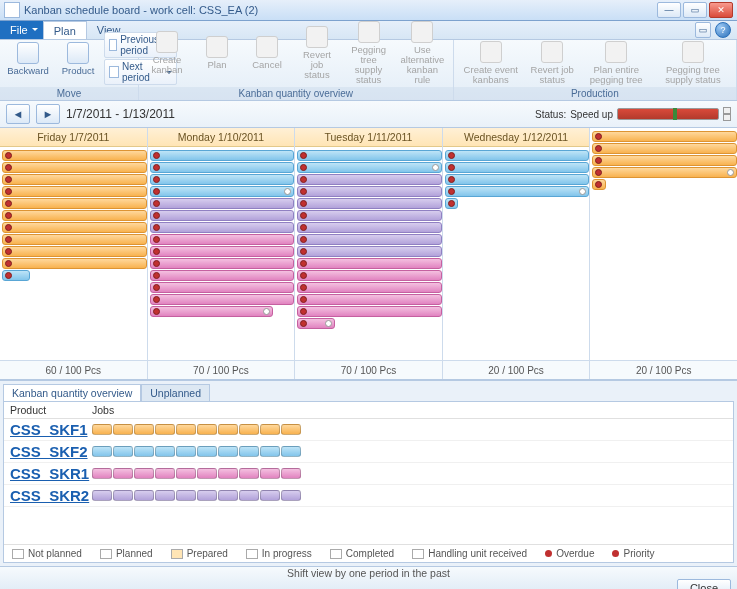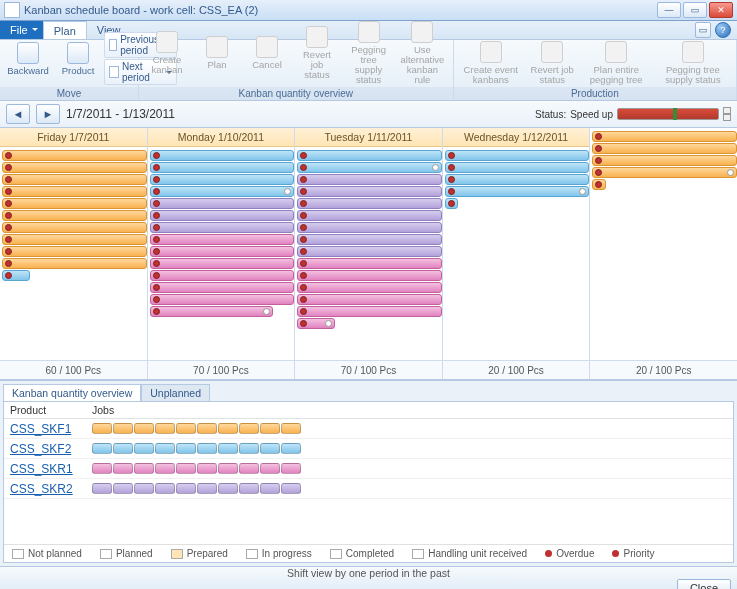--- a/index.html
+++ b/index.html
@@ -56,21 +56,21 @@
 .overview{border-top:1px solid #b5c9e2;background:#eaf1f9;display:flex;flex-direction:column;}
 .otabs{display:flex;padding:3px 3px 0 3px;gap:0;}
 .otab{padding:2px 8px;font-size:10.5px;border:1px solid #b5c9e2;border-bottom:none;background:#dde8f3;color:#335a8a;}
 .otab.active{background:#fff;}
 .ocontent{background:#fff;margin:0 3px 3px 3px;border:1px solid #b5c9e2;display:flex;flex-direction:column;height:160px;}
 .ohead{display:flex;border-bottom:1px solid #e0e0e0;font-size:10.5px;color:#333;}
 .ocell{padding:2px 6px;}
 .oc-product{width:70px;}
 .oc-jobs{flex:1;}
 .orow{display:flex;align-items:center;border-bottom:1px solid #f0f0f0;}
-.prodlink{color:#1a5fb0;text-decoration:underline;font-size:12px;}
+.prodlink{color:#1a5fb0;text-decoration:underline;font-size:15px;font-weight:bold;}
 .jobchips{display:flex;gap:1px;padding:2px 0;}
 .chip{width:18px;height:9px;border-radius:3px;border:1px solid rgba(0,0,0,.2);position:relative;}
 .chip.orange{background:linear-gradient(to bottom,#ffd89c,#f8b24f);}
 .chip.blue{background:linear-gradient(to bottom,#bee4f7,#82c5eb);}
 .chip.pink{background:linear-gradient(to bottom,#f4c0e0,#e183c0);}
 .chip.purple{background:linear-gradient(to bottom,#d7cdee,#b2a2da);}
 .legend{margin-top:auto;border-top:1px solid #e0e0e0;display:flex;align-items:center;gap:18px;padding:3px 8px;font-size:10px;color:#555;}
 .lg{display:flex;align-items:center;gap:4px;}
 .sw{width:10px;height:8px;border:1px solid #aaa;background:#fff;}
 .reddot{width:7px;height:7px;border-radius:50%;background:#c03030;}

